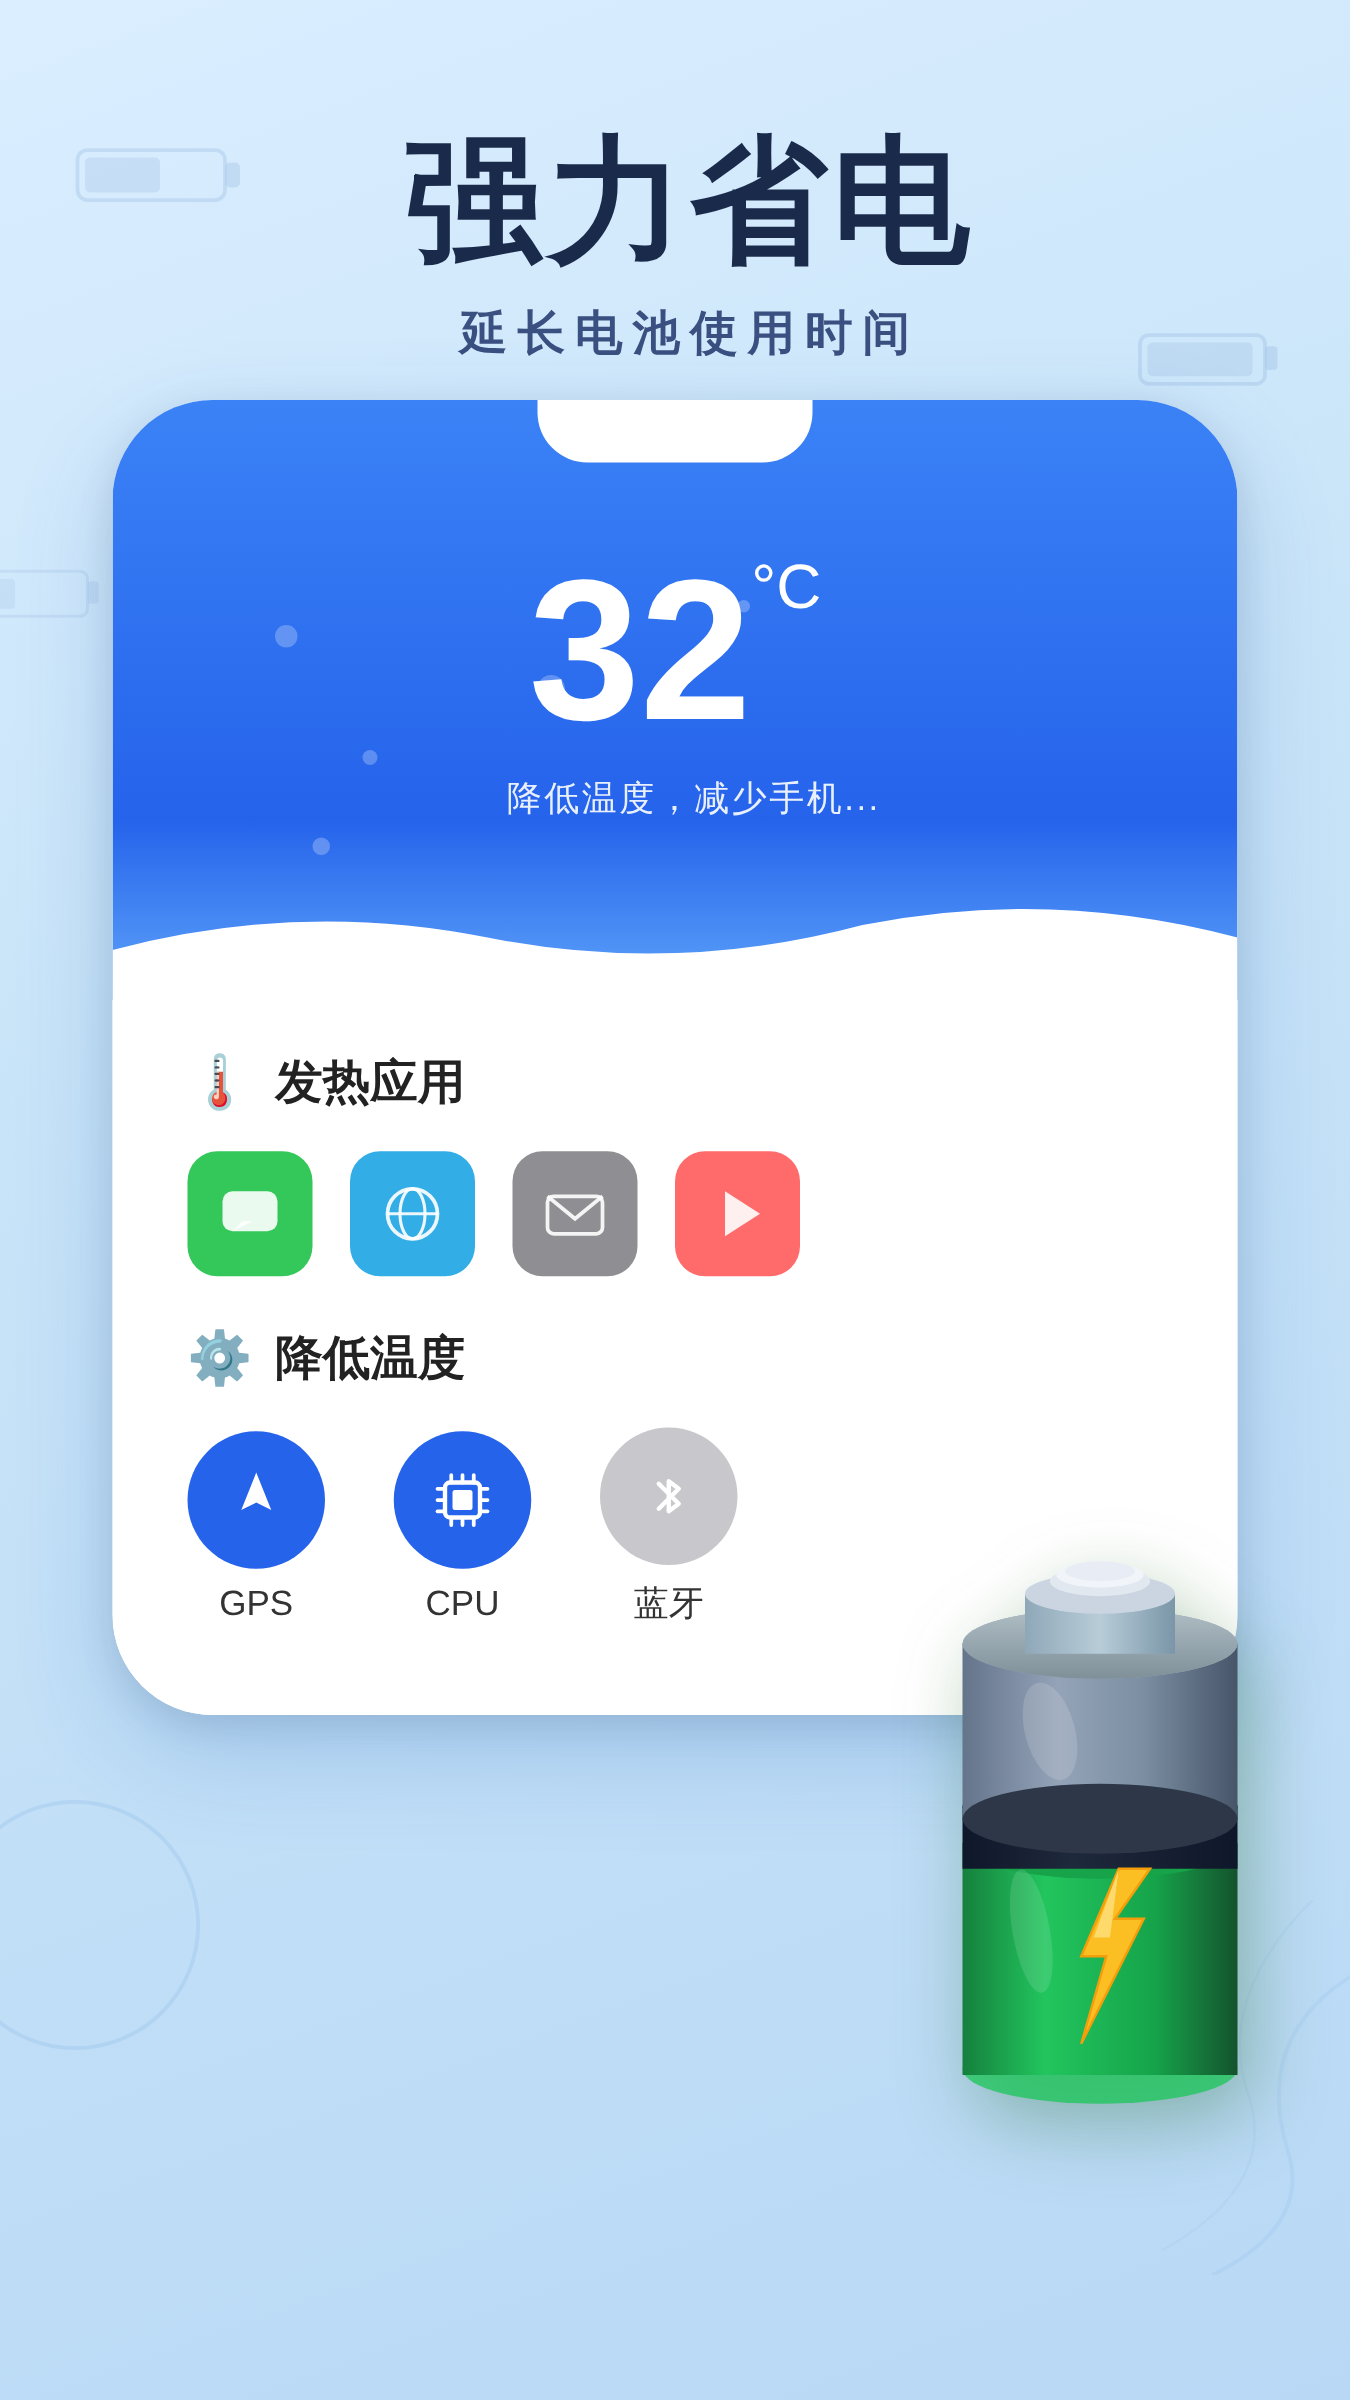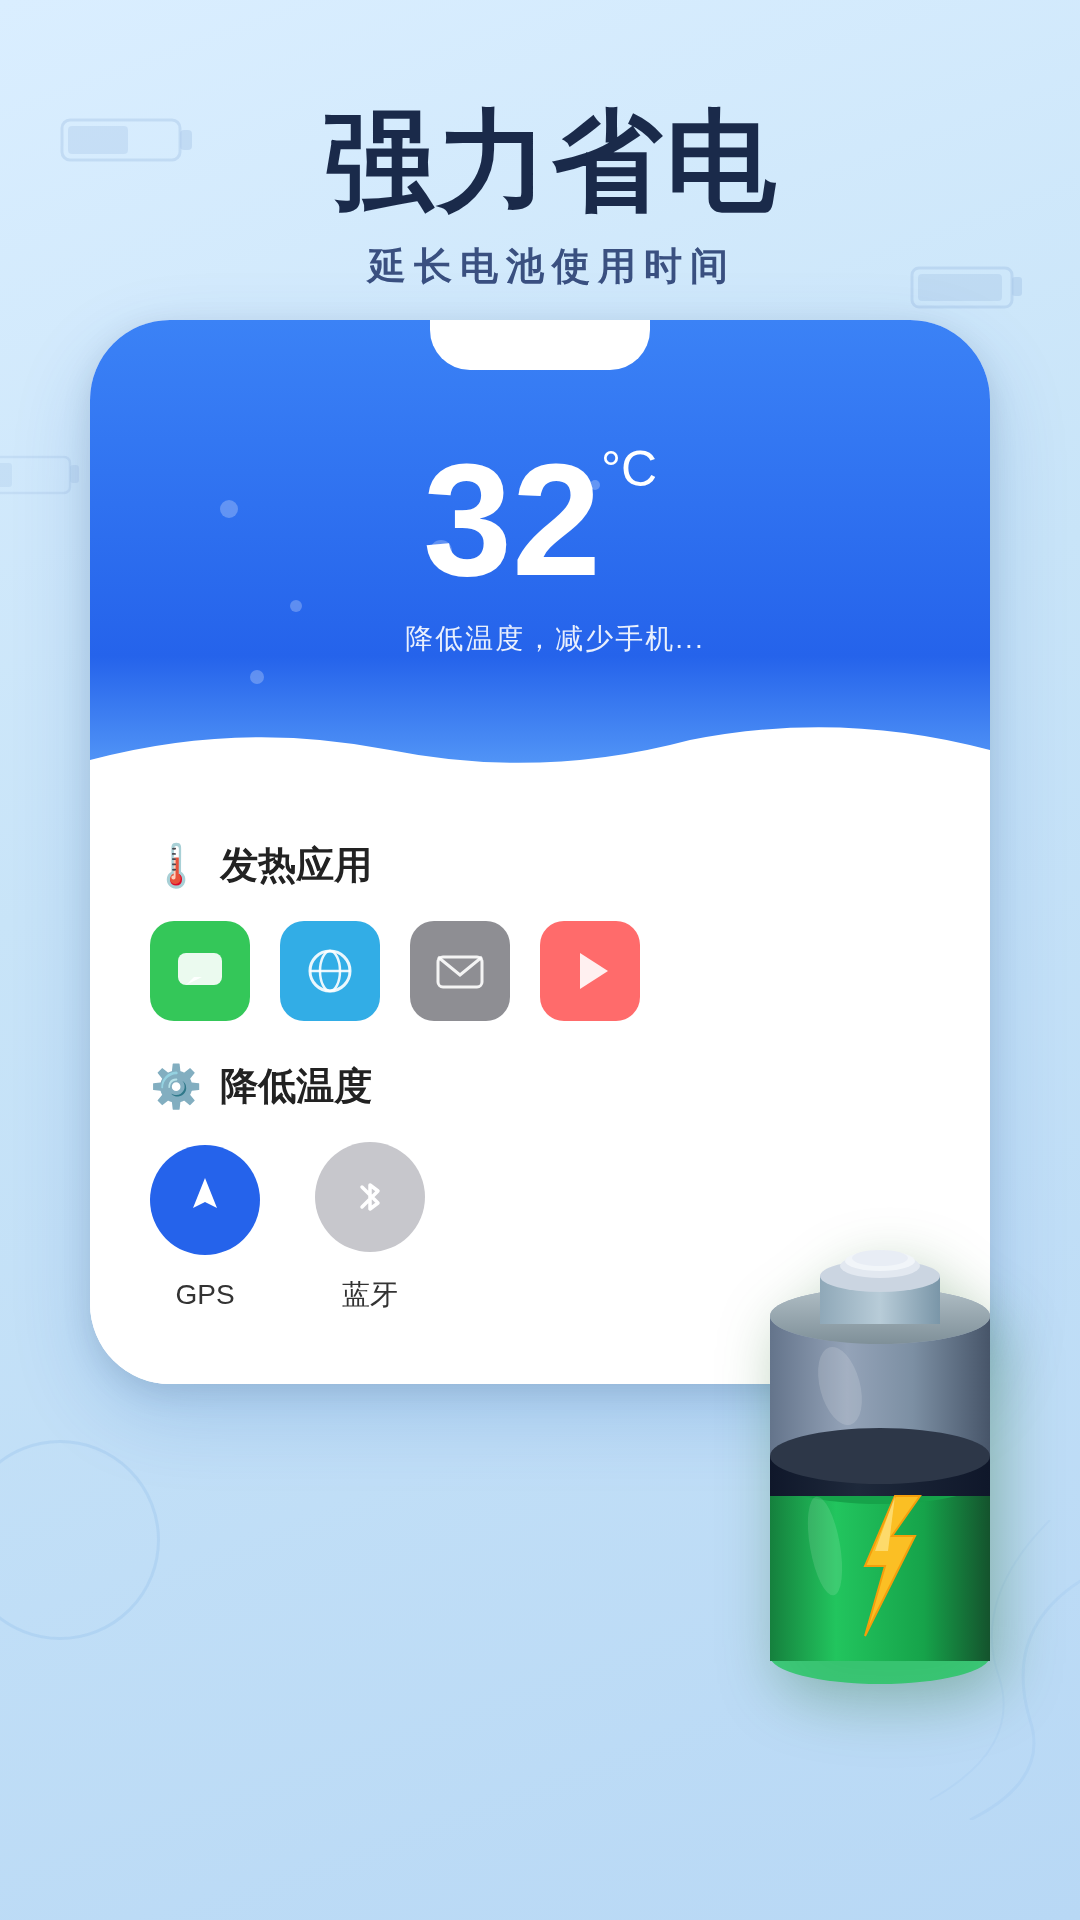--- a/index.html
+++ b/index.html
@@ -234,21 +234,21 @@
       display: flex;
       gap: 55px;
       align-items: center;
       flex-wrap: wrap;
     }
 
     .component-item {
       display: flex;
       flex-direction: column;
       align-items: center;
-      gap: 24px;
+      gap: 12px;
     }
 
     .component-circle {
       width: 110px;
       height: 110px;
       border-radius: 50%;
       display: flex;
       align-items: center;
       justify-content: center;
       font-size: 52px;
@@ -376,20 +376,41 @@
         <div class="component-item">
           <div class="component-circle blue">
             <svg width="60" height="60" viewBox="0 0 60 60" fill="none">
               <polygon points="30,8 42,38 30,32 18,38" fill="white"></polygon>
             </svg>
           </div>
           <span class="component-label">GPS</span>
         </div>
 
 
+        <div class="component-item">
+          <div class="component-circle blue">
+            <svg width="60" height="60" viewBox="0 0 60 60" fill="none">
+              <rect x="16" y="16" width="28" height="28" rx="4" fill="none" stroke="white" stroke-width="3.5"></rect>
+              <rect x="22" y="22" width="16" height="16" rx="2" fill="white"></rect>
+              <line x1="21" y1="10" x2="21" y2="16" stroke="white" stroke-width="3" stroke-linecap="round"></line>
+              <line x1="30" y1="10" x2="30" y2="16" stroke="white" stroke-width="3" stroke-linecap="round"></line>
+              <line x1="39" y1="10" x2="39" y2="16" stroke="white" stroke-width="3" stroke-linecap="round"></line>
+              <line x1="21" y1="44" x2="21" y2="50" stroke="white" stroke-width="3" stroke-linecap="round"></line>
+              <line x1="30" y1="44" x2="30" y2="50" stroke="white" stroke-width="3" stroke-linecap="round"></line>
+              <line x1="39" y1="44" x2="39" y2="50" stroke="white" stroke-width="3" stroke-linecap="round"></line>
+              <line x1="10" y1="21" x2="16" y2="21" stroke="white" stroke-width="3" stroke-linecap="round"></line>
+              <line x1="10" y1="30" x2="16" y2="30" stroke="white" stroke-width="3" stroke-linecap="round"></line>
+              <line x1="10" y1="39" x2="16" y2="39" stroke="white" stroke-width="3" stroke-linecap="round"></line>
+              <line x1="44" y1="21" x2="50" y2="21" stroke="white" stroke-width="3" stroke-linecap="round"></line>
+              <line x1="44" y1="30" x2="50" y2="30" stroke="white" stroke-width="3" stroke-linecap="round"></line>
+              <line x1="44" y1="39" x2="50" y2="39" stroke="white" stroke-width="3" stroke-linecap="round"></line>
+            </svg>
+          </div>
+          <span class="component-label">CPU</span>
+        </div>
 
 
         <div class="component-item">
           <div class="component-circle light-gray">
             <svg width="60" height="60" viewBox="0 0 60 60" fill="none">
               <polyline points="22,20 38,36 30,42 30,18 38,24 22,40" fill="none" stroke="white" stroke-width="3.5" stroke-linecap="round" stroke-linejoin="round"></polyline>
             </svg>
           </div>
           <span class="component-label">蓝牙</span>
         </div>

